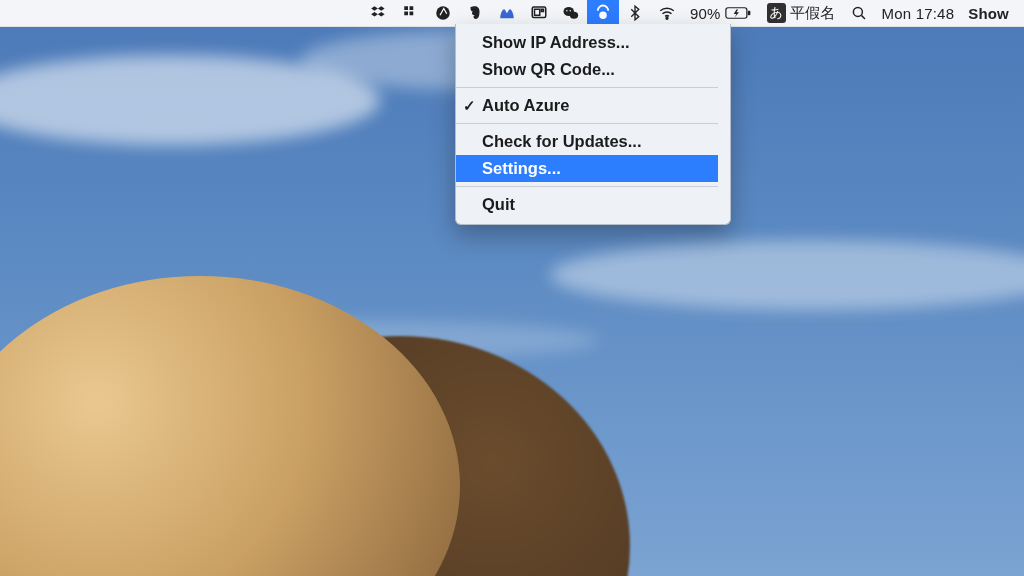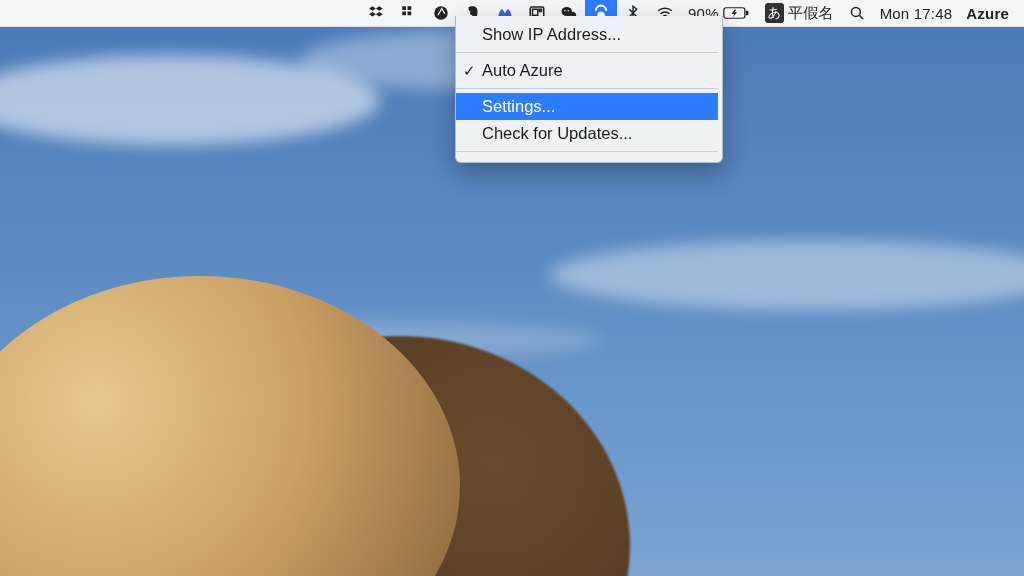--- a/index.html
+++ b/index.html
@@ -14,24 +14,24 @@
 
   .menubar { position:absolute; top:0; left:0; right:0; height:26px; background:rgba(252,252,252,0.95); display:flex; justify-content:flex-end; align-items:flex-start; padding:0 8px 0 0; font-size:14px; color:#222; border-bottom:1px solid rgba(0,0,0,0.08); }
   .mb-item { height:26px; display:flex; align-items:center; padding:0 7px; cursor:default; }
   .mb-item.sel { background:#2d7dff; color:#fff; }
   .mb-text { font-size:15px; letter-spacing:.2px; }
   .mb-strong { font-weight:600; }
   .ico { width:18px; height:18px; display:inline-block; }
   .japanese-badge { background:#303030; color:#fff; padding:1px 3px; font-size:13px; border-radius:3px; margin-right:4px; }
 
   .dropdown {
-    position:absolute; top:16px; left:455px; width:262px;
+    position:absolute; top:24px; left:455px; width:262px;
     background:#eef1f6; border:1px solid #b7bdc8; border-top:none;
     border-radius:0 0 6px 6px; box-shadow:0 10px 24px rgba(0,0,0,0.28);
-    padding:5px 4px 6px 0; font-size:16.5px; color:#1c1c1c;
+    padding:5px 12px 6px 0; font-size:16.5px; color:#1c1c1c;font-weight:bold;
   }
   .menu-item { display:flex; align-items:center; height:27px; padding:0 22px 0 26px; position:relative; }
   .menu-item.sel { background:#2d7dff; color:#fff; }
   .menu-sep { height:1px; background:#c9ced7; margin:4px 0; }
   .check { position:absolute; left:7px; font-size:15px; }
 </style>
 </head>
 <body>
 
 <div class="desktop">
@@ -129,35 +129,41 @@
           <circle cx="10.5" cy="10.5" r="6"></circle>
           <line x1="15.2" y1="15.2" x2="20" y2="20"></line>
         </svg>
     </span>
 
     <span class="mb-item">
       <span class="mb-text">Mon 17:48</span>
     </span>
 
     <span class="mb-item">
-      <span class="mb-text mb-strong">Azure</span>
+      <span class="mb-text mb-strong">Show</span>
     </span>
   </div>
 
   <div class="dropdown">
     <div class="menu-item">
       <span>Show IP Address...</span>
     </div>
+    <div class="menu-item">
+      <span>Show QR Code...</span>
+    </div>
     <div class="menu-sep"></div>
     <div class="menu-item">
       <span class="check">✓</span>
       <span>Auto Azure</span>
     </div>
     <div class="menu-sep"></div>
+    <div class="menu-item">
+      <span>Check for Updates...</span>
+    </div>
     <div class="menu-item sel">
       <span>Settings...</span>
     </div>
+    <div class="menu-sep"></div>
     <div class="menu-item">
-      <span>Check for Updates...</span>
+      <span>Quit</span>
     </div>
-    <div class="menu-sep"></div>
   </div>
 </div>
 
 </body></html>

